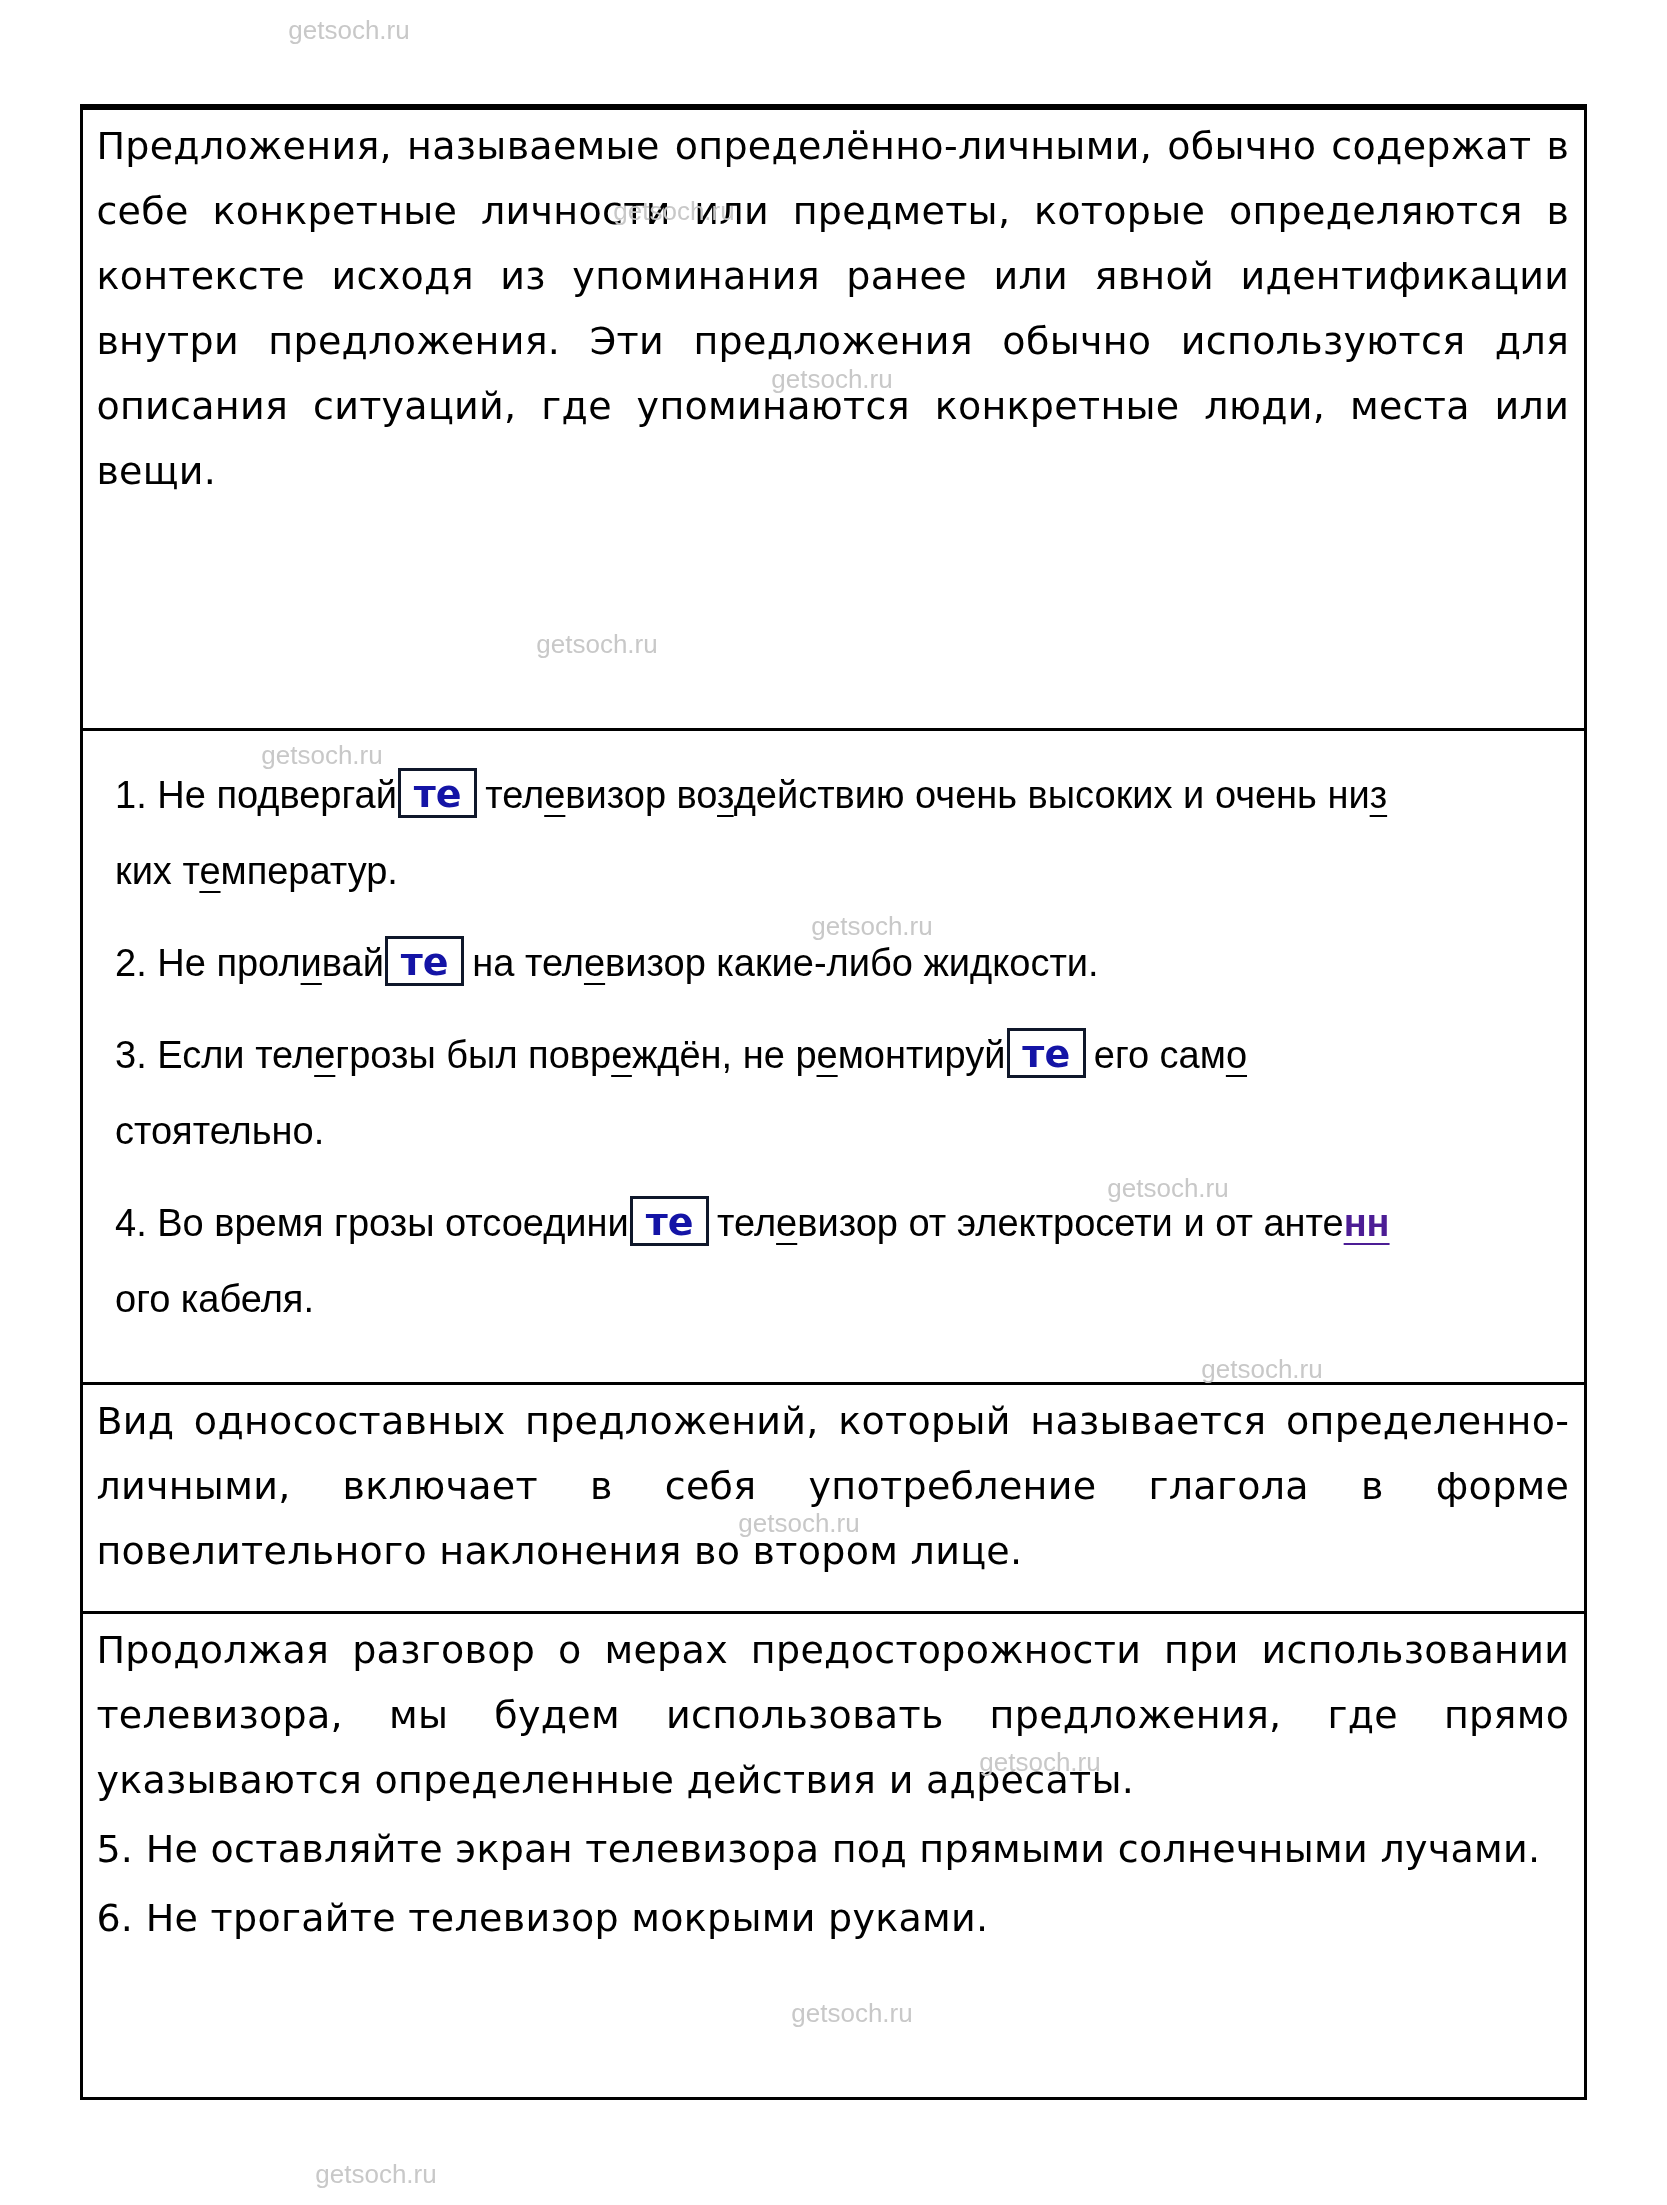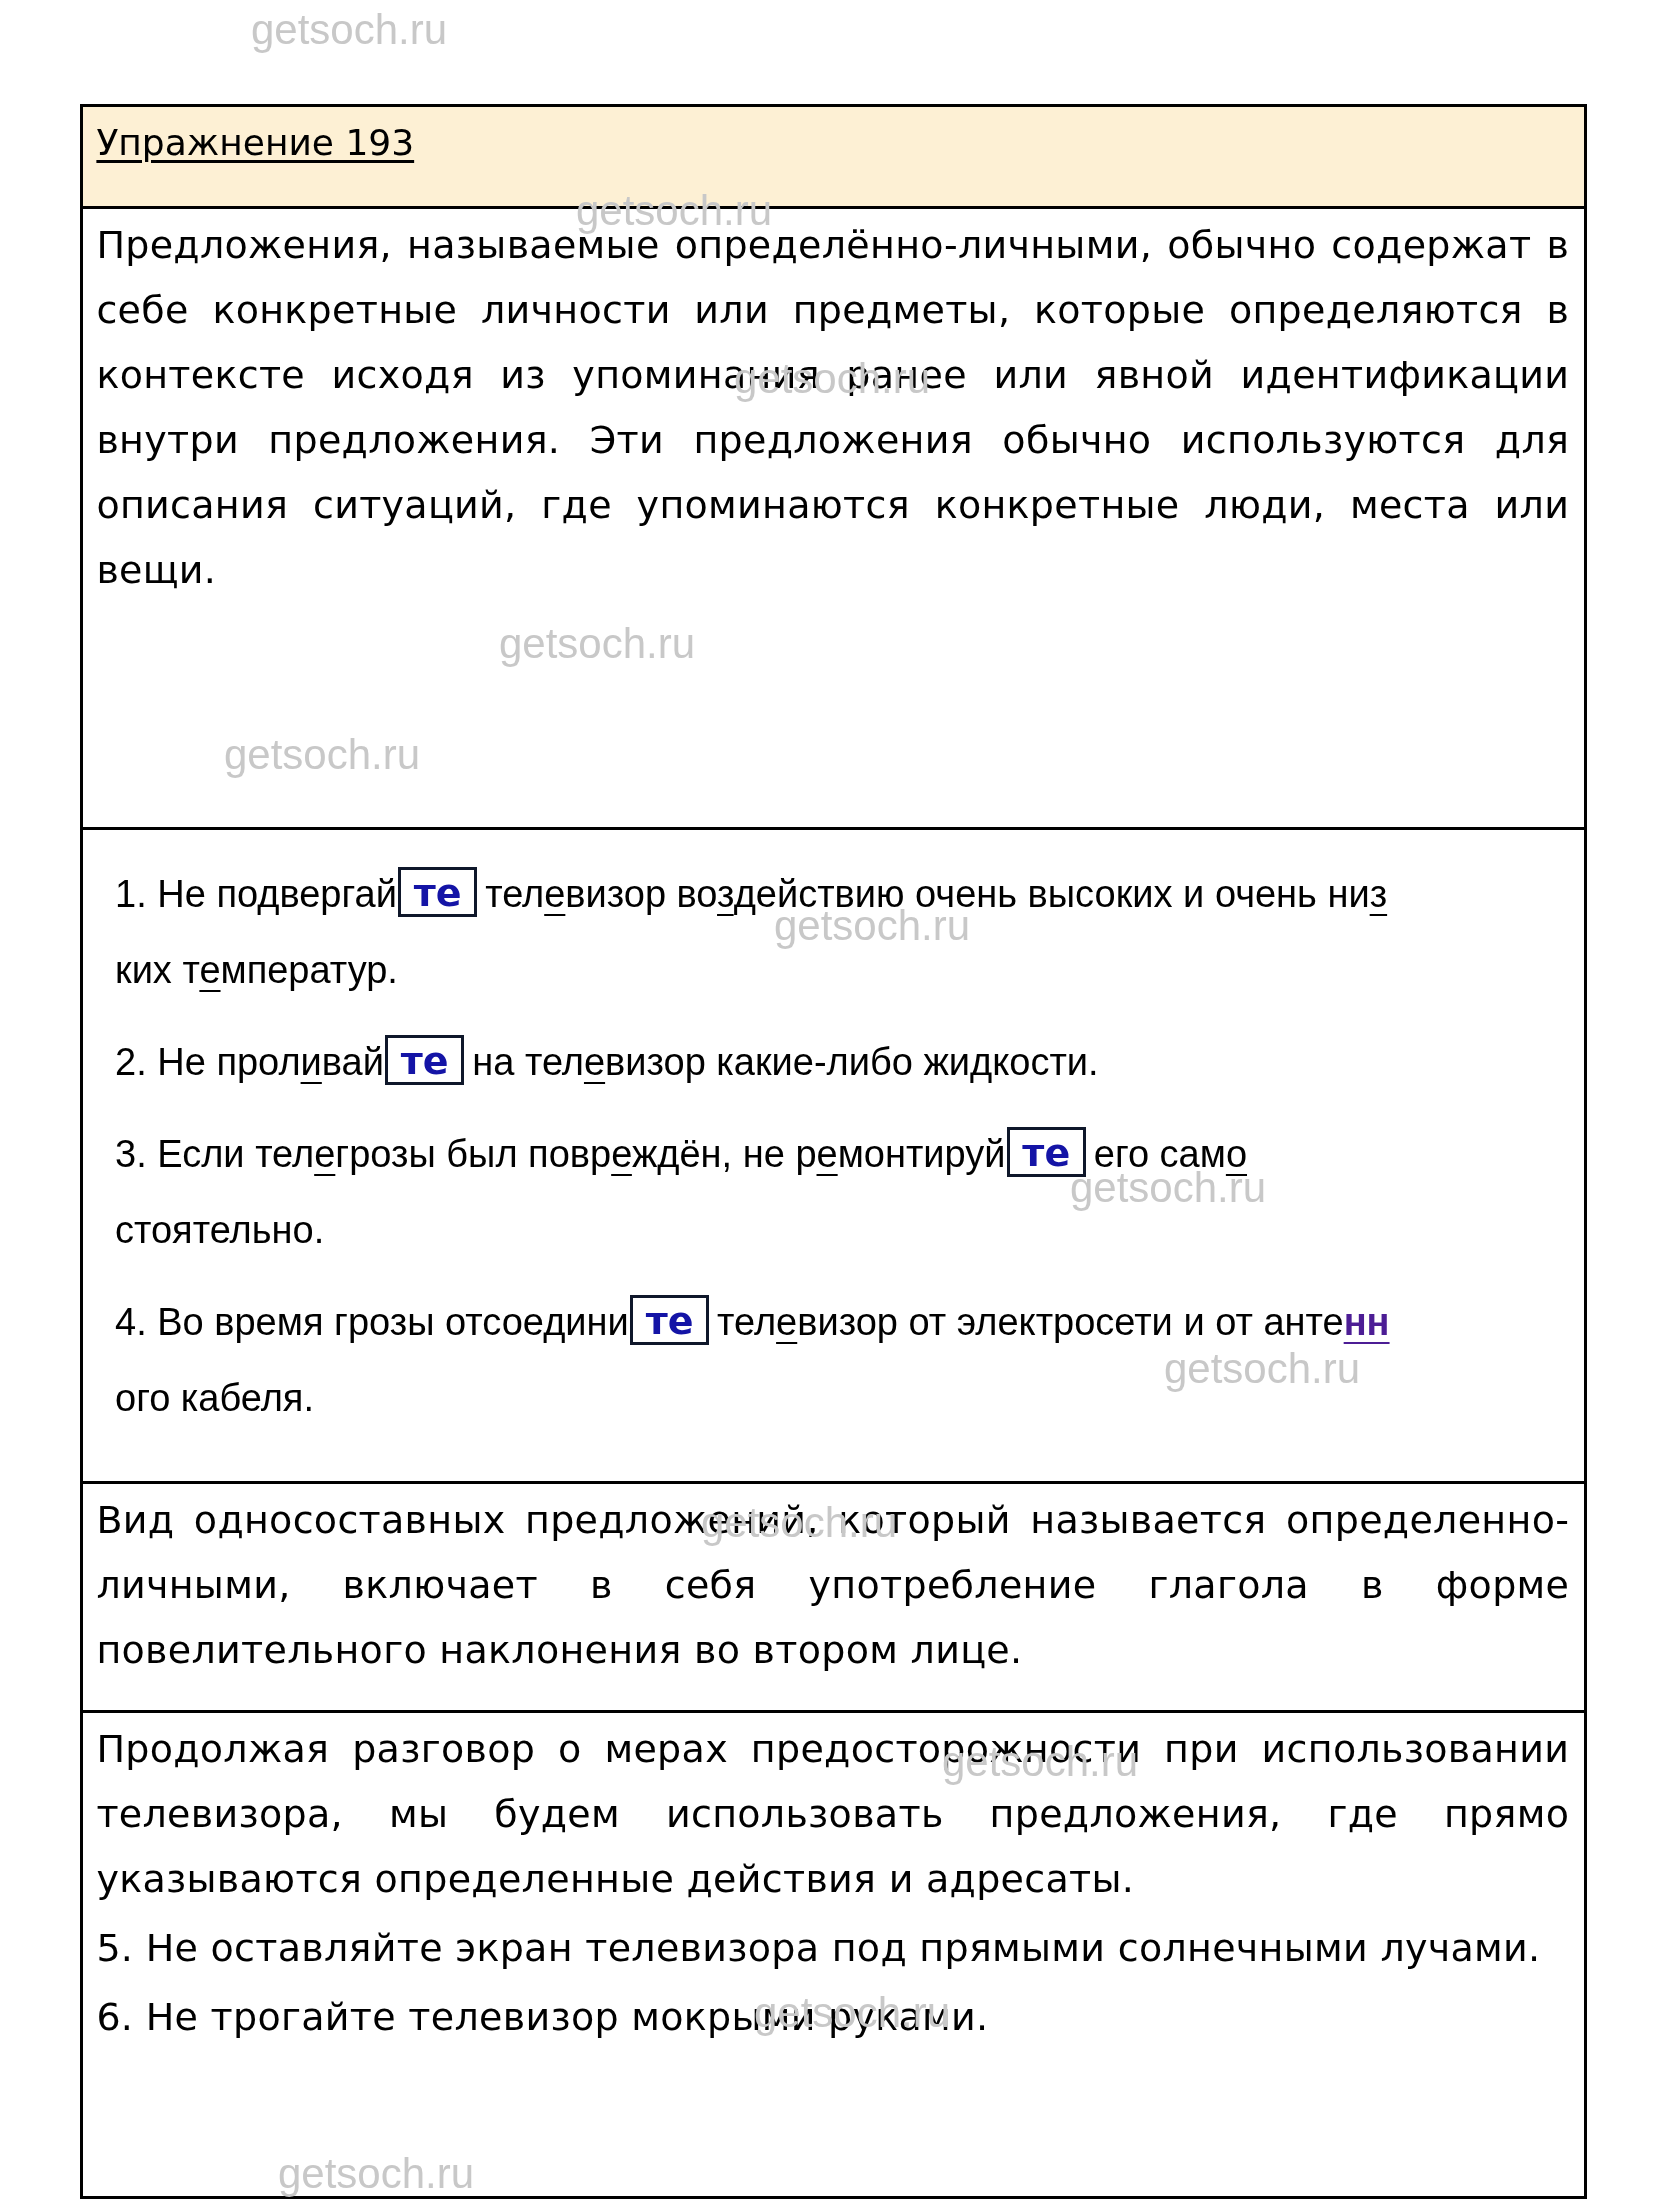--- a/index.html
+++ b/index.html
@@ -22,31 +22,28 @@
   .item + .item { margin-top: 16px; }
   .box { display: inline-block; border: 3px solid #0f172a; width: 79px; height: 50px;
          line-height: 46px; text-align: center; color: #1414a6; font-weight: bold;
          box-sizing: border-box; vertical-align: middle; margin: 0 8px 0 1.3px;
          font-family: "DejaVu Sans", sans-serif; font-size: 38px; position: relative; top: -4px; }
   .u { text-decoration: underline; text-decoration-thickness: 2px; text-underline-offset: 6.7px; }
   .blue { color: #4c1d95; font-weight: bold; }
   .s3 { height: 229px; padding-top: 0; box-sizing: border-box; }
   .s4 { height: 486px; box-sizing: border-box; }
   .wm { position: absolute; color: #c8c8c8; font-family: "Liberation Sans", sans-serif;
-        font-size: 42px; transform: translate(-50%, -50%); white-space: nowrap; pointer-events: none; }
+        font-size: 26px; transform: translate(-50%, -50%); white-space: nowrap; pointer-events: none; }
   .s1 .para, .s3 .para, .s4 .para { padding-top: 4px; }
 </style>
 </head>
 <body>
 
 <div class="table">
 
-  <div class="cell first header">
-    <span class="title">Упражнение 193</span>
-  </div>
 
   <div class="cell s1">
     <div class="para">Предложения, называемые определённо-личными, обычно содержат в себе конкретные личности или предметы, которые определяются в контексте исходя из упоминания ранее или явной идентификации внутри предложения. Эти предложения обычно используются для описания ситуаций, где упоминаются конкретные люди, места или вещи.</div>
   </div>
 
   <div class="cell s2">
     <div class="item">
       <span>1.</span>
       <span>Не подвергай</span><span class="box">те</span><span>тел</span><span class="u">е</span><span>визор во</span><span class="u">з</span><span>действию очень высоких и очень ни</span><span class="u">з</span><br>
       <span>ких т</span><span class="u">е</span><span>мператур.</span>

